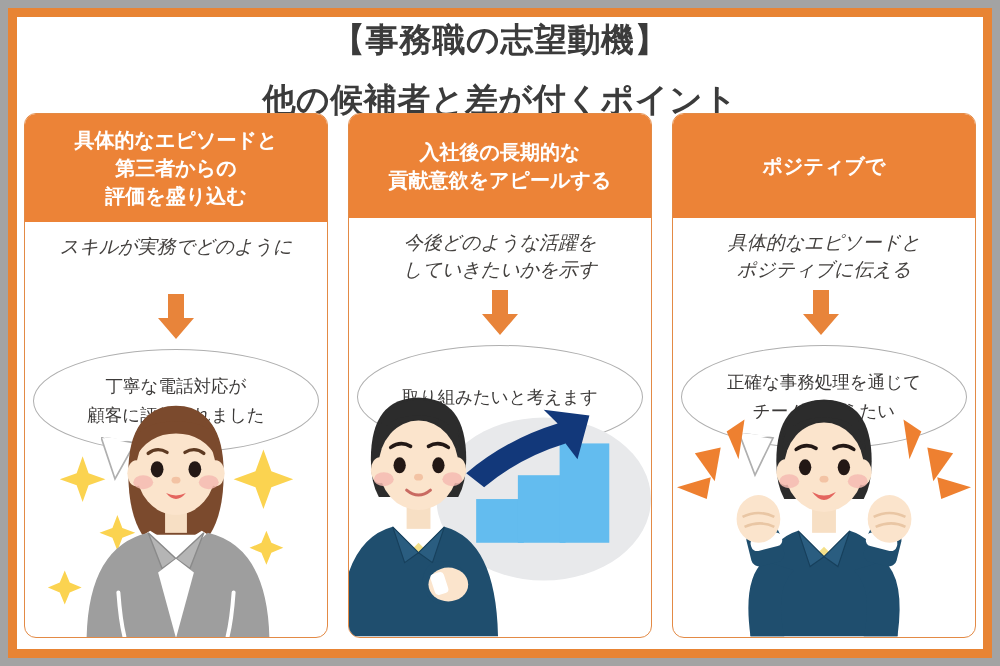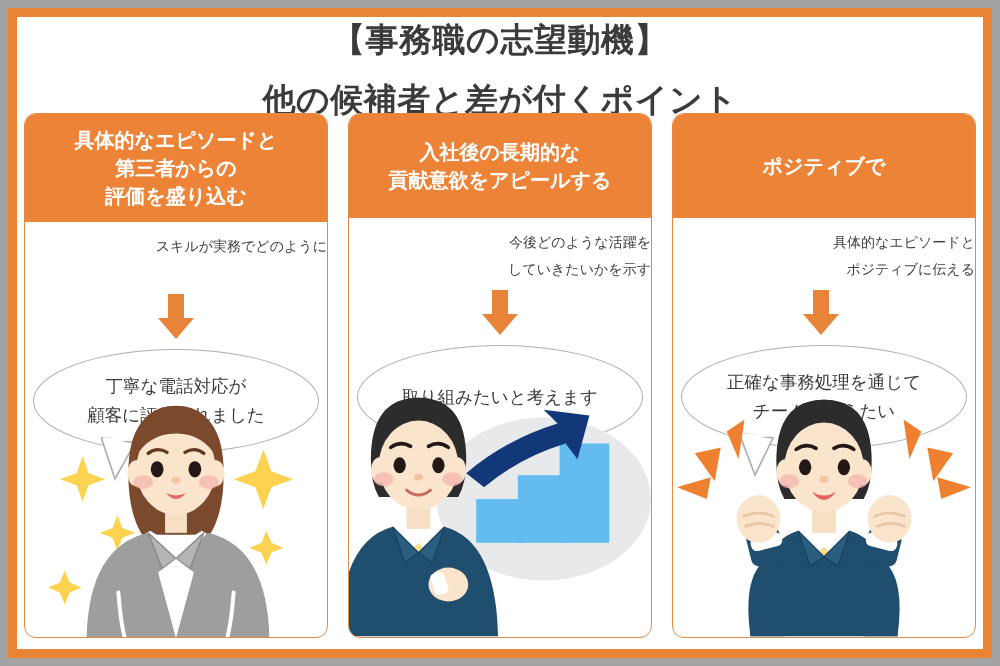--- a/index.html
+++ b/index.html
@@ -83,25 +83,26 @@
 
   .panel-body {
     position: relative;
     width: 100%;
     height: calc(100% - 104px);
   }
 
   .subtext {
     position: absolute;
     top: 11px; left: 0; width: 100%;
-    text-align: right;
+    text-align: center;
     color: #43403E;
-    font-size: 14px;
+    font-size: 19px;
     line-height: 27px;
     font-weight: 400;
+    font-style: italic;
   }
   .subtext span { display: block; white-space: nowrap; }
 
   
   .arrow {
     position: absolute;
     top: 72px;
     width: 40px; height: 46px;
   }
   .arrow svg { display: block; width: 100%; height: 100%; }

